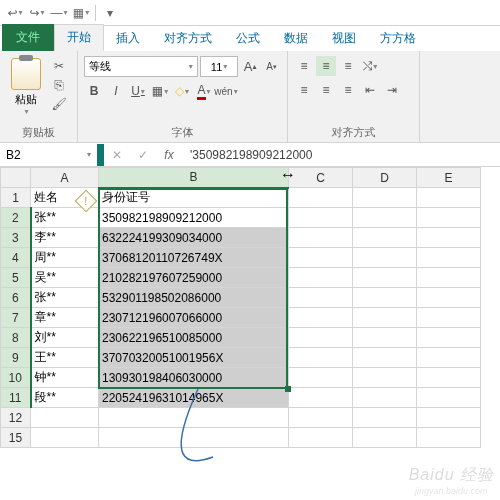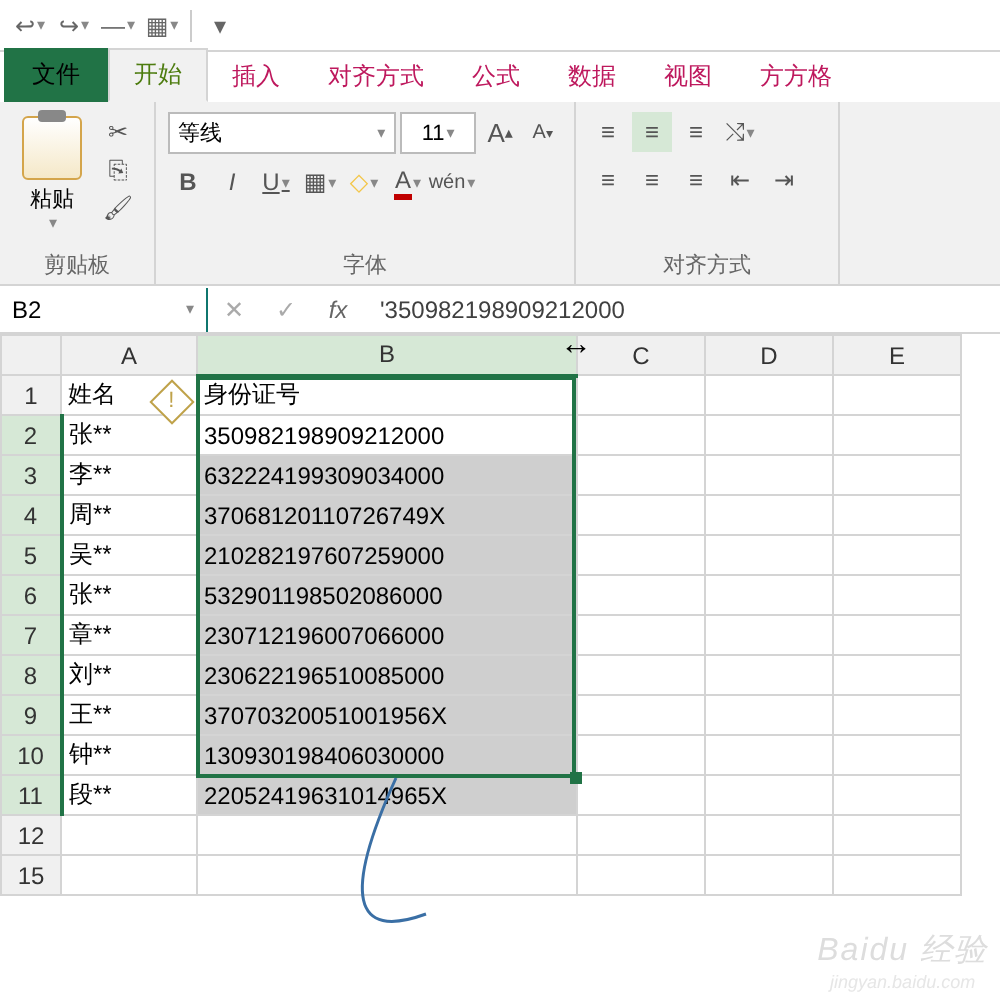--- a/index.html
+++ b/index.html
@@ -3,23 +3,23 @@
 <meta charset="utf-8">
 <style>
   * { box-sizing: border-box; margin: 0; padding: 0; }
   body { font-family: "Microsoft YaHei", Arial, sans-serif; font-size: 12px; background: #fff; width: 500px; height: 500px; overflow: hidden; position: relative; }
   
   .title-qat { height: 26px; background: #fff; display: flex; align-items: center; padding: 0 4px; border-bottom: 1px solid #d4d4d4; }
   .qat-btn { width: 22px; height: 22px; display: flex; align-items: center; justify-content: center; color: #666; }
   .qat-sep { width: 1px; height: 16px; background: #ccc; margin: 0 3px; }
   
   .ribbon-tabs { height: 25px; background: #fff; display: flex; align-items: flex-end; padding-left: 2px; }
-  .tab { padding: 4px 12px 4px; font-size: 12px; color: #be185d; cursor: pointer; }
-  .tab.file { background: #217346; color: #000000; padding: 5px 14px; }
-  .tab.active { color: #4d7c0f; border: 1px solid #d4d4d4; border-bottom: 1px solid #f1f1f1; background: #f1f1f1; }
+  .tab { padding: 4px 12px 4px; font-size: 12px; color: #0369a1; cursor: pointer; }
+  .tab.file { background: #217346; color: #86efac; padding: 5px 14px; }
+  .tab.active { color: #0369a1; border: 1px solid #d4d4d4; border-bottom: 1px solid #f1f1f1; background: #f1f1f1; }
   
   .ribbon { height: 92px; background: #f1f1f1; border-bottom: 1px solid #d4d4d4; display: flex; }
   .rgroup { border-right: 1px solid #d4d4d4; padding: 3px 6px 0px; display: flex; flex-direction: column; justify-content: space-between; }
   .rgroup-body { flex: 1; display: flex; }
   .rgroup-label { text-align: center; font-size: 11px; color: #666; padding: 2px 0; }
   
   .paste-big { display: flex; flex-direction: column; align-items: center; width: 40px; }
   .paste-icon { width: 30px; height: 32px; background: linear-gradient(#fff,#f5e8c8); border: 1px solid #d4a54b; border-radius: 3px; position: relative; margin-top: 4px;}
   .paste-icon::before { content:""; position:absolute; top:-4px; left:7px; width:14px; height:6px; background:#888; border-radius:2px;}
   .paste-side { display:flex; flex-direction:column; gap:3px; margin-left:4px; padding-top:4px;}
@@ -28,21 +28,21 @@
   .font-group { width: 210px; }
   .font-row { display:flex; align-items:center; gap:2px; margin:2px 0;}
   .combo { height:21px; border:1px solid #bbb; background:#fff; display:flex; align-items:center; padding:0 4px; font-size:11px; }
   .combo.font { width: 118px; }
   .combo.size { width: 40px; justify-content:center;}
   .rbtn { width:20px; height:20px; display:flex; align-items:center; justify-content:center; color:#555; border:1px solid transparent;}
   
   .align-group { width: 132px; }
   
   .namebox-row { height: 24px; border-bottom: 1px solid #d4d4d4; display:flex; align-items:center; background:#fff;}
-  .namebox { width: 104px; height: 22px; border-right:1px solid #0f766e; display:flex; align-items:center; padding:0 6px; font-size:12px;}
+  .namebox { width: 104px; height: 22px; border-right:7px solid #0f766e; display:flex; align-items:center; padding:0 6px; font-size:12px;}
   .fx-cancel,.fx-ok,.fx-fx { width:26px; display:flex; align-items:center; justify-content:center; color:#aaa; height:22px;}
   .fx-fx { font-style:italic; color:#666;}
   .formula-txt { padding-left:8px; color:#404040;}
   
   .grid-wrap { position: relative; background:#fff; }
   table.grid { border-collapse: collapse; table-layout: fixed; }
   .grid th, .grid td { border: 1px solid #d4d4d4; font-size: 12px; font-weight: normal; overflow:hidden; white-space:nowrap;}
   .colhdr th { background:#f0f0f0; height:20px; text-align:center; color:#333;}
   .colhdr th.sel { background:#d6e8d6; border-bottom:2px solid #217346;}
   .rowhdr { background:#f0f0f0; text-align:center; width:30px; color:#333;}

